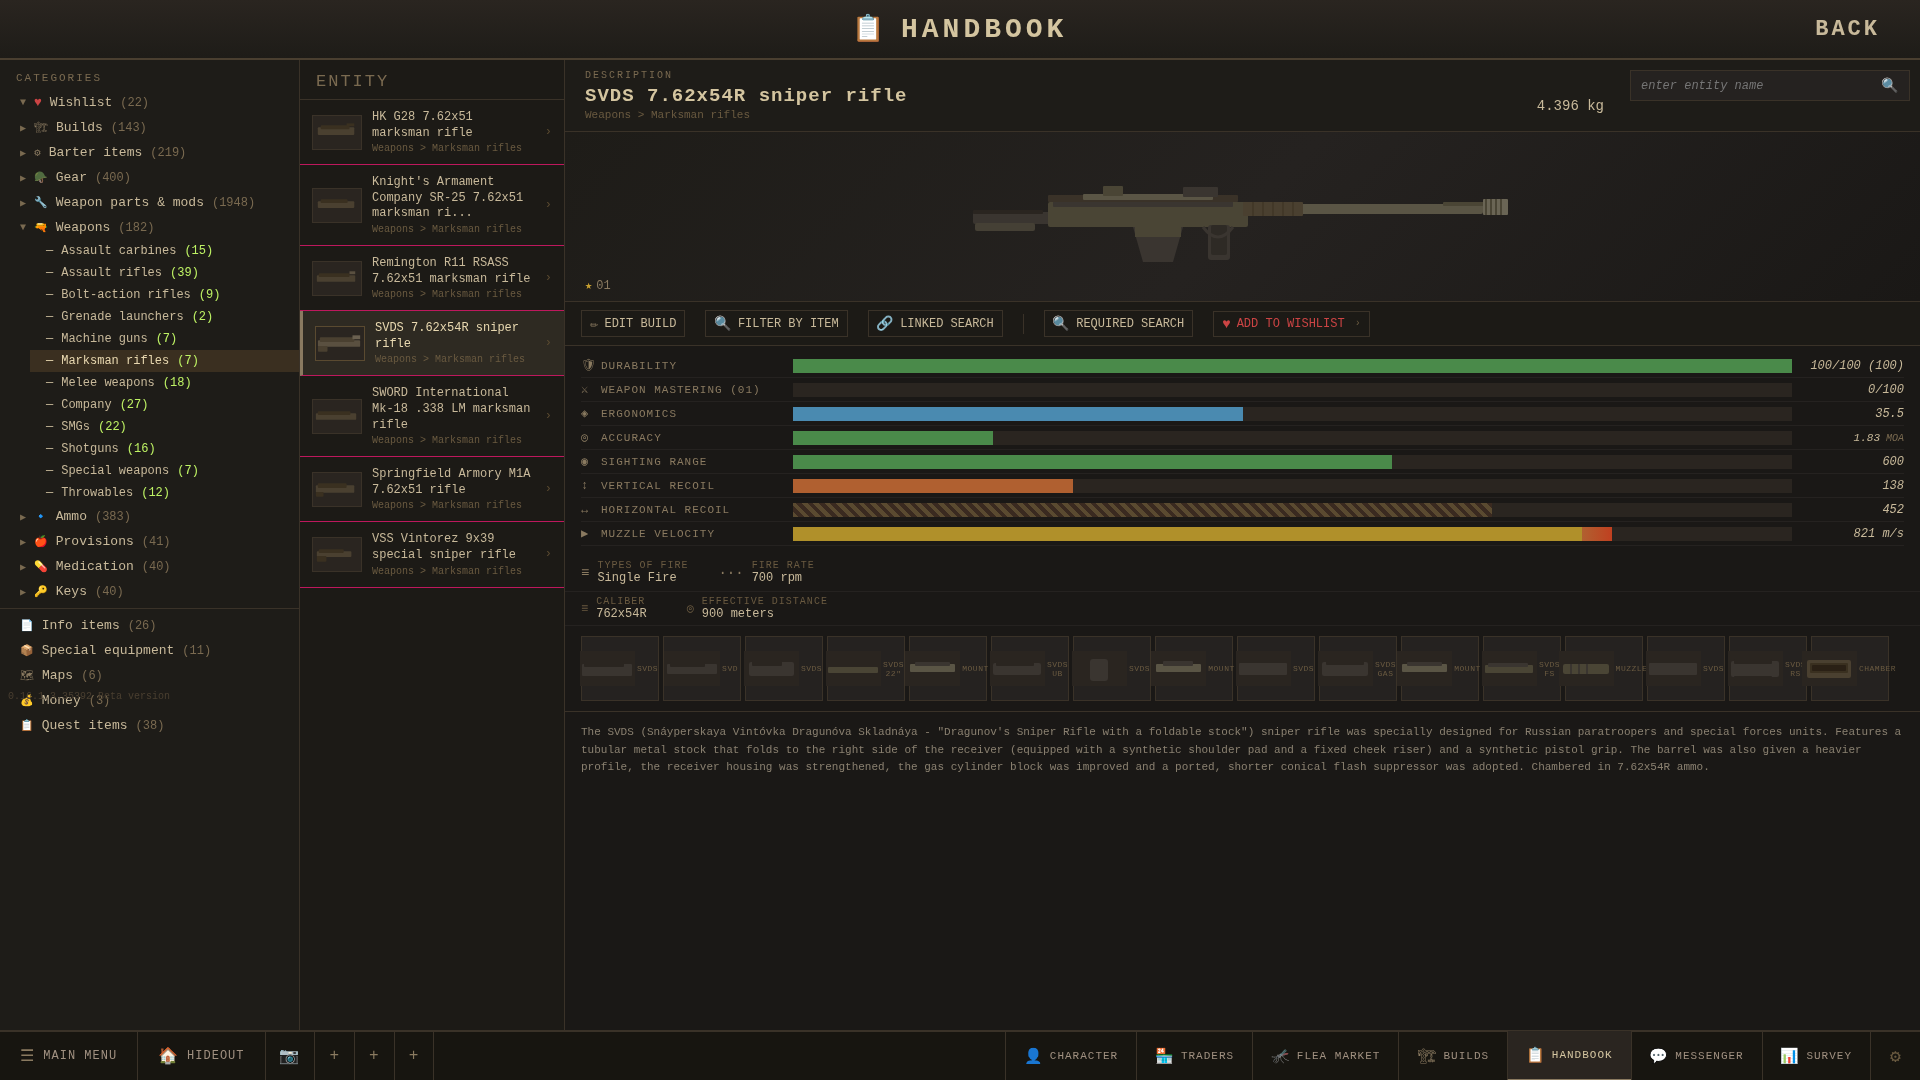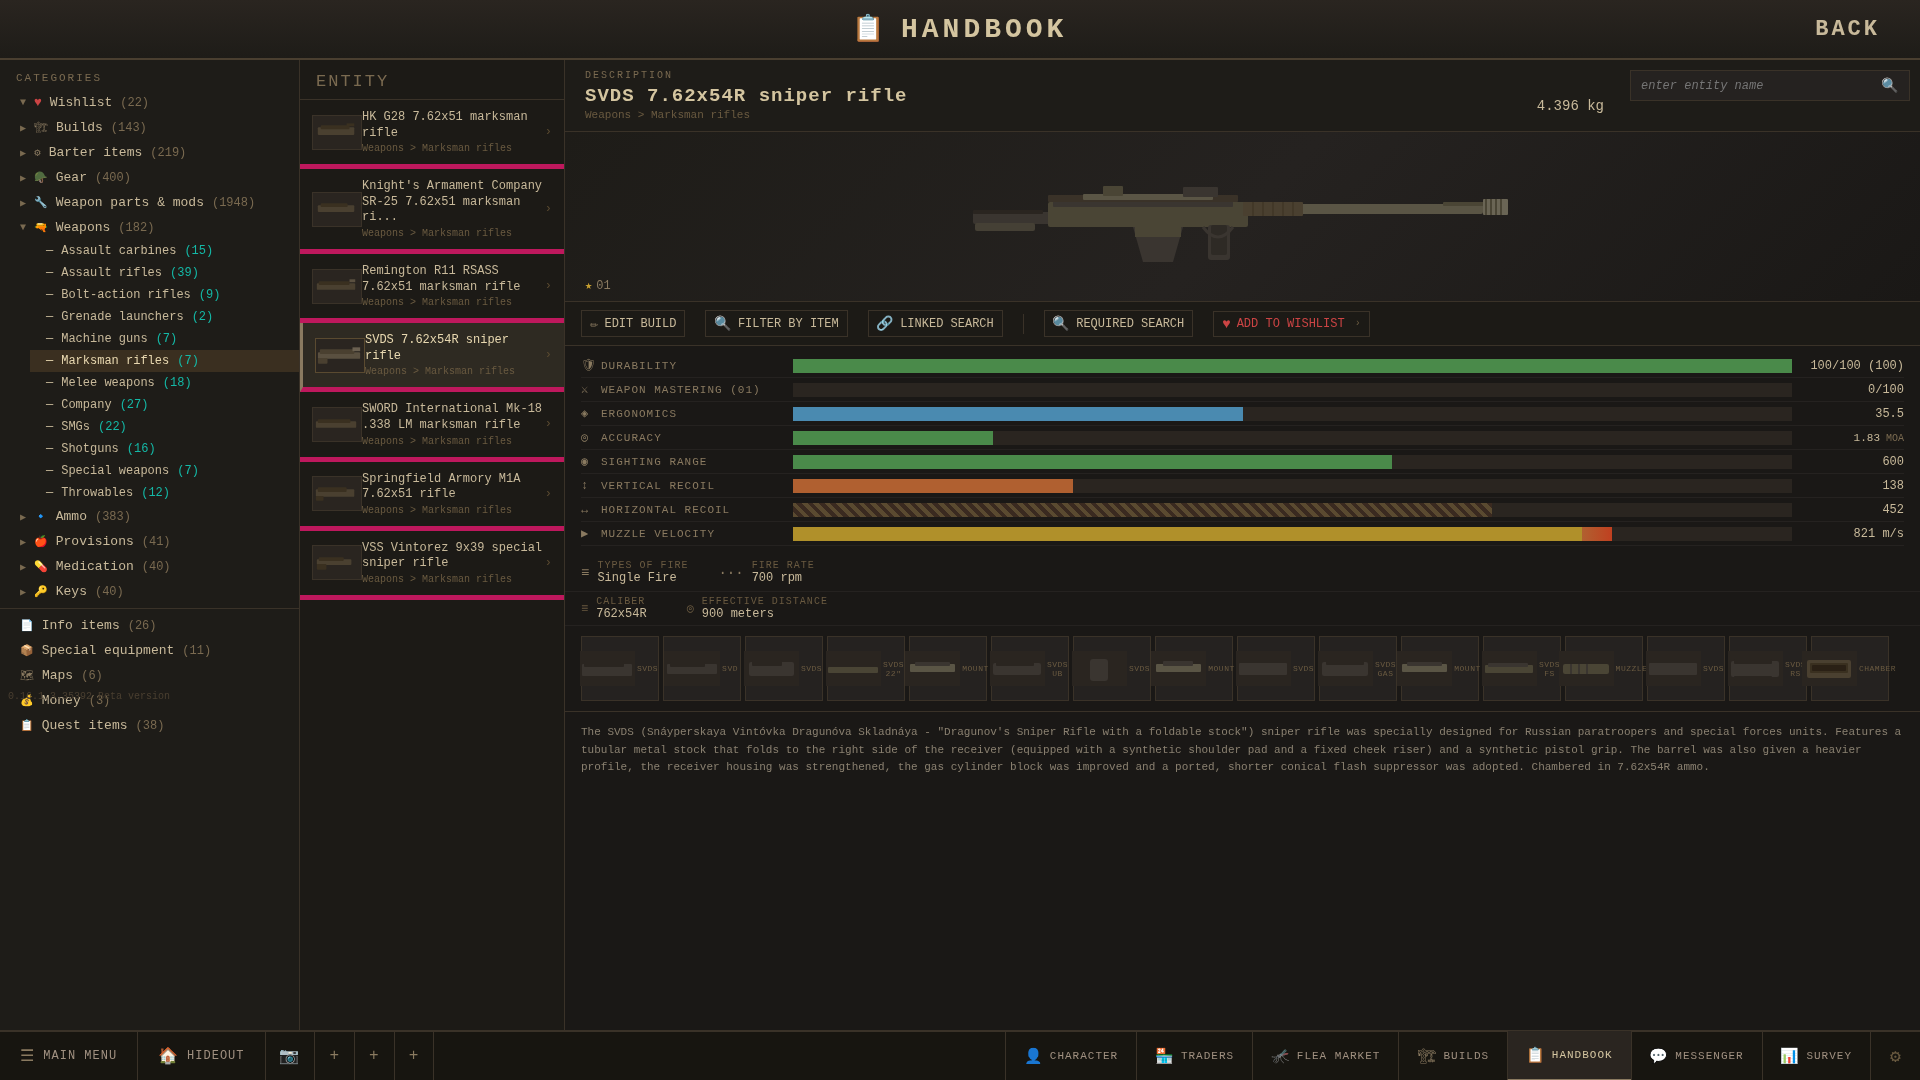--- a/index.html
+++ b/index.html
@@ -90,21 +90,21 @@
     .sidebar-section { padding-left: 30px; }
     .sidebar-sub-item {
       padding: 4px 16px 4px 16px;
       cursor: pointer;
       display: flex;
       align-items: center;
       gap: 8px;
       font-size: 12px;
     }
     .sidebar-sub-item.active { background: #3a2f20; color: #e8d8b0; }
-    .sidebar-sub-item .count { color: #14b8a6; }
+    .sidebar-sub-item .count { color: #bef264; }
     .category-icon { font-size: 11px; color: #8a7a60; }
     .heart-icon { color: #cc4444; }
     .expand-arrow { color: #7a6a50; font-size: 10px; }
     .divider-line {
       height: 1px;
       background: #3a3228;
       margin: 4px 0;
     }
     .version-text {
       position: absolute;
@@ -127,23 +127,23 @@
       font-size: 17px;
       color: #7a6a50;
       letter-spacing: 2px;
       text-transform: uppercase;
       border-bottom: 1px solid #3a3228;
     }
     .entity-item {
       display: flex;
       align-items: center;
       padding: 10px 12px;
-      border-bottom: 5px solid #be185d;
+      border-bottom: 1px solid #be185d;
       cursor: pointer;
-      gap: 0;
+      gap: 10px;
     }
     .entity-item.active { background: #2e2a22; border-left: 3px solid #8a7a60; }
     .entity-img {
       width: 50px;
       height: 35px;
       background: #2a2520;
       border: 1px solid #3a3228;
       flex-shrink: 0;
       display: flex;
       align-items: center;
@@ -265,20 +265,21 @@
     .stat-bar-fill.gray { background: #5a5a5a; }
     .stat-bar-fill.hatched {
       background: repeating-linear-gradient(45deg, #5a4a30 0px, #5a4a30 4px, #3a2a20 4px, #3a2a20 8px);
     }
     .stat-value {
       width: 100px;
       text-align: right;
       font-size: 12px;
       color: #c8b99a;
       flex-shrink: 0;
+      font-style: italic;
     }
 
     
     .fire-info-row {
       display: flex;
       padding: 6px 16px;
       border-bottom: 1px solid #252220;
       gap: 30px;
     }
     .fire-info-item {

